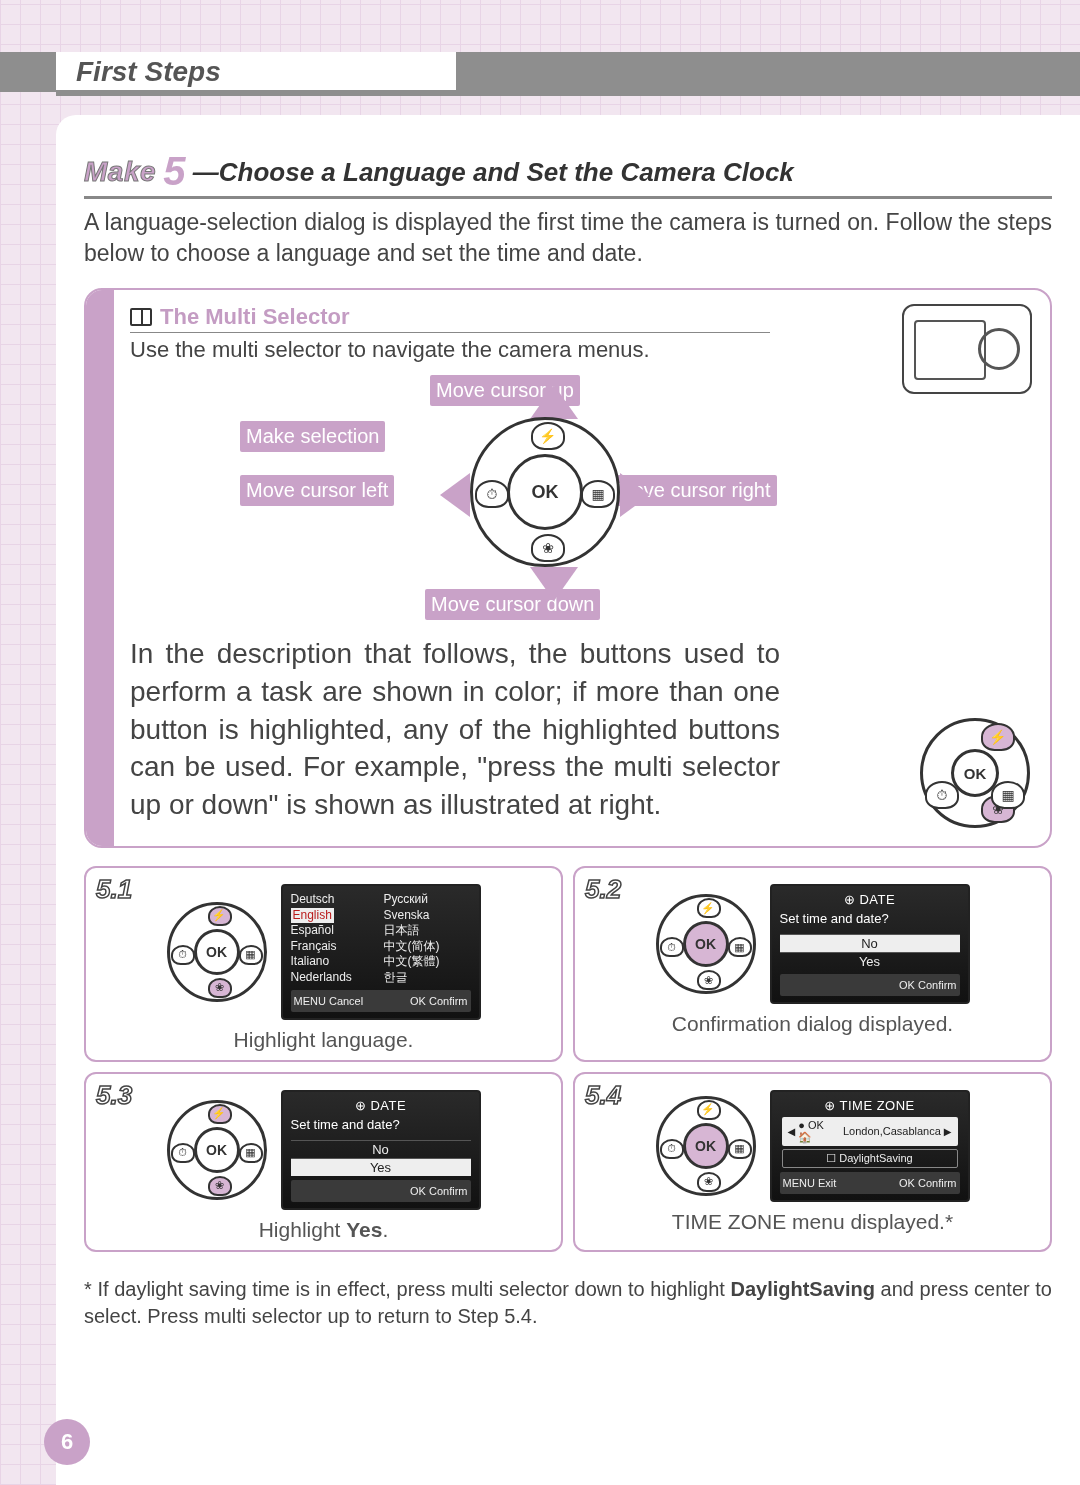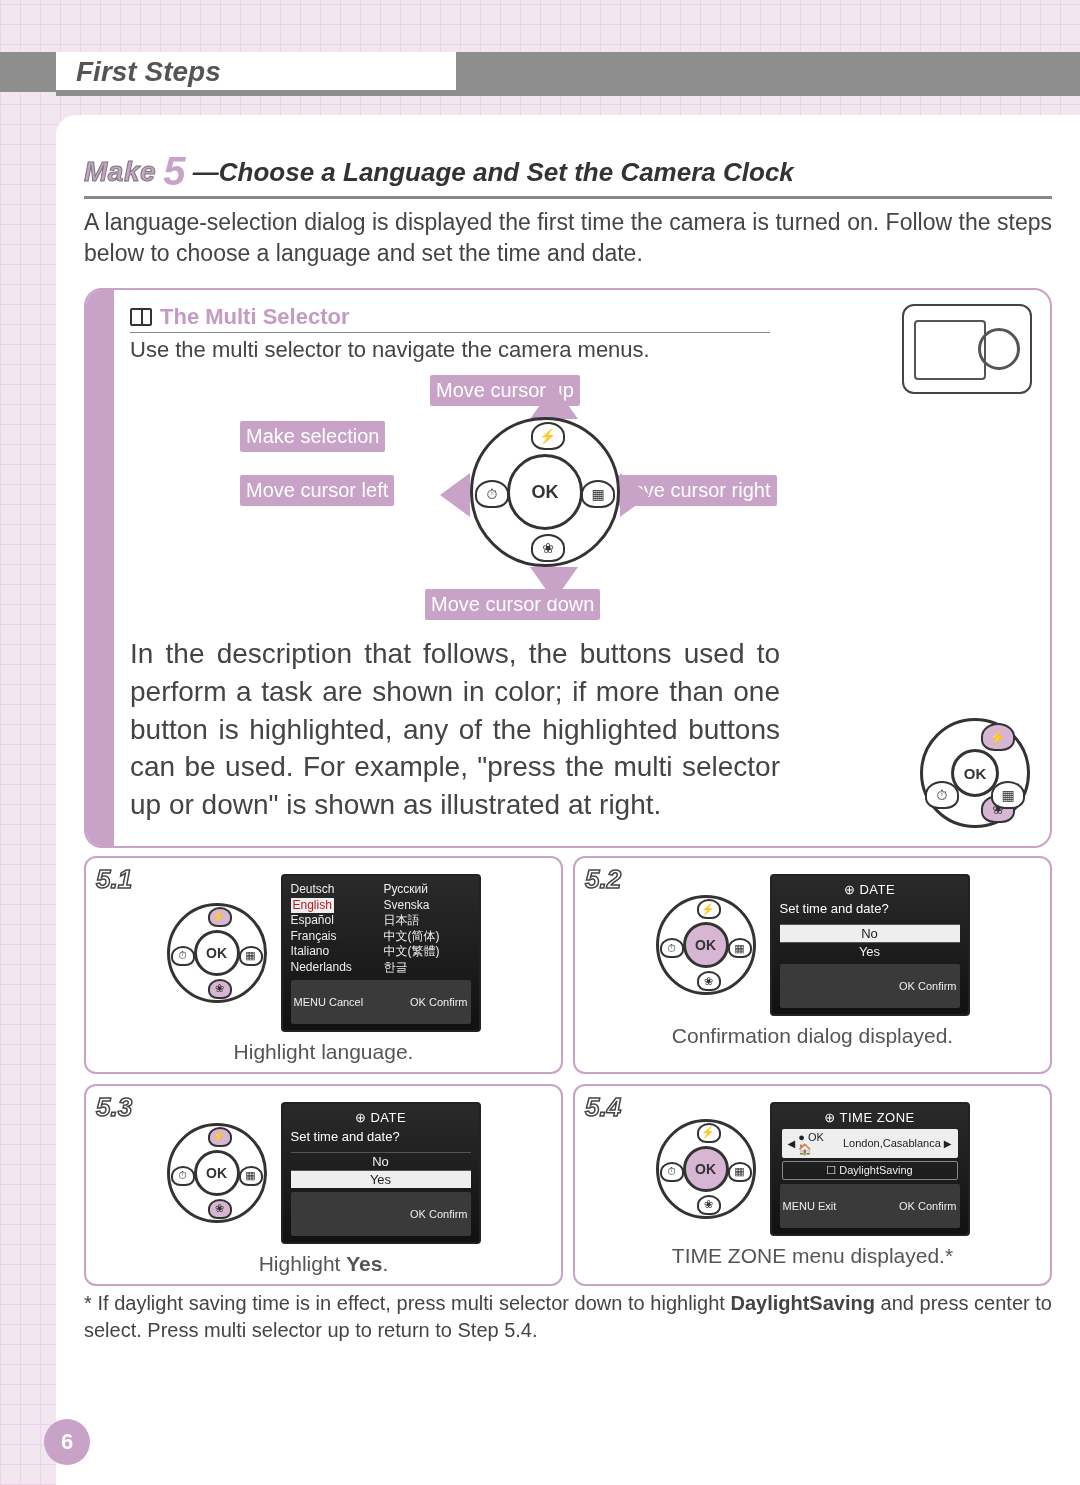--- a/index.html
+++ b/index.html
@@ -78,50 +78,50 @@
   .arrow.down { left:400px; top:190px; border-left:24px solid transparent; border-right:24px solid transparent; border-top:34px solid #c9a2c8; }
   .arrow.left { left:310px; top:96px; border-top:22px solid transparent; border-bottom:22px solid transparent; border-right:30px solid #c9a2c8; }
   .arrow.right { left:490px; top:96px; border-top:22px solid transparent; border-bottom:22px solid transparent; border-left:30px solid #c9a2c8; }
 
   .selector-para { font-size: 28px; color:#444; margin-top: 8px; text-align: justify; width: 650px; line-height:1.35; }
   .mini-nav { position:absolute; right: 20px; bottom: 18px; width: 110px; height: 110px; }
   .mini-nav .nav-circle { position:absolute; left:0; top:0; width:110px; height:110px; }
   .mini-nav .nav-circle .inner { inset:28px; font-size:15px; }
 
   
-  .step-grid { display:grid; grid-template-columns: 1fr 1fr; gap: 10px; margin-top: 8px; }
+  .step-grid { display:grid; grid-template-columns: 1fr 1fr; gap: 10px; margin-top: 18px; }
   .step-cell { border:2px solid #c9a2c8; border-radius:12px; padding:10px 14px 8px 14px; position:relative; background:#fff; }
   .step-num { position:absolute; left:10px; top:6px; font-style:italic; font-weight:800; font-size:26px; color:#fff; -webkit-text-stroke:1.5px #444; }
   .step-body { display:flex; gap:14px; align-items:center; justify-content:center; margin-top:6px; }
   .small-nav { position:relative; width:100px; height:100px; flex:0 0 100px; }
   .small-nav .nav-circle { left:0; top:0; width:100px; height:100px; }
   .small-nav .nav-circle .inner { inset:24px; font-size:14px; }
   .small-nav .nav-circle .petal { width:24px; height:20px; font-size:11px; }
   .small-nav .nav-circle .p-up { top:1px; left:38px; }
   .small-nav .nav-circle .p-down { bottom:1px; left:38px; }
   .small-nav .nav-circle .p-left { left:1px; top:40px; }
   .small-nav .nav-circle .p-right { right:1px; top:40px; }
 
   .lcd { width: 200px; background: linear-gradient(#2a2a2a,#111); border:2px solid #222; border-radius:4px; color:#eee; font-size:13px; padding:6px 8px; font-family: Arial, sans-serif; }
   .lcd .title { text-align:center; font-size:13px; letter-spacing:0.5px; color:#fff; margin-bottom:4px; }
   .lcd .cols { display:flex; gap:6px; }
   .lcd .col { flex:1; font-size:12px; line-height:1.3; }
   .lcd .col .hl { background:#eee; color:#b91c1c; padding:0 2px; display:inline-block; }
-  .lcd .foot { display:flex; justify-content:space-between; font-size:11px; margin-top:4px; background:#3a3a3a; padding:16px 3px; border-radius:2px;}
+  .lcd .foot { display:flex; justify-content:space-between; font-size:11px; margin-top:4px; background:#3a3a3a; padding:5px 3px; border-radius:2px;}
   .lcd .prompt { font-size:13px; color:#fff; margin:4px 0 8px 0; }
   .lcd .optrow { text-align:center; font-size:13px; border-top:1px solid #555; padding:1px 0; }
   .lcd .optrow.hl { background:#eee; color:#222; }
   .lcd .tzrow { background:#eee; color:#222; font-size:11px; padding:2px 6px; margin:3px 2px; border-radius:2px; display:flex; align-items:center; gap:3px; }
   .lcd .tzrow.dark { background:transparent; color:#eee; border:1px solid #888; justify-content:center; }
   .lcd .tri { font-size:10px; }
 
   .step-caption { text-align:center; font-size:21px; color:#555; margin-top:8px; }
   .step-caption b { font-weight:700; }
 
-  .footnote { font-size:20px; color:#444; margin-top:4px; line-height:1.35; text-align: justify; }
+  .footnote { font-size:20px; color:#444; margin-top:24px; line-height:1.35; text-align: justify; }
   .footnote b { font-weight:700; }
 
   .page-num {
     position:absolute; left:44px; bottom:20px; width:46px; height:46px;
     background:#c9a2c8; color:#fff; font-weight:700; border-radius:50%;
     display:flex; align-items:center; justify-content:center; font-size:22px;
   }
 </style>
 </head>
 <body>

